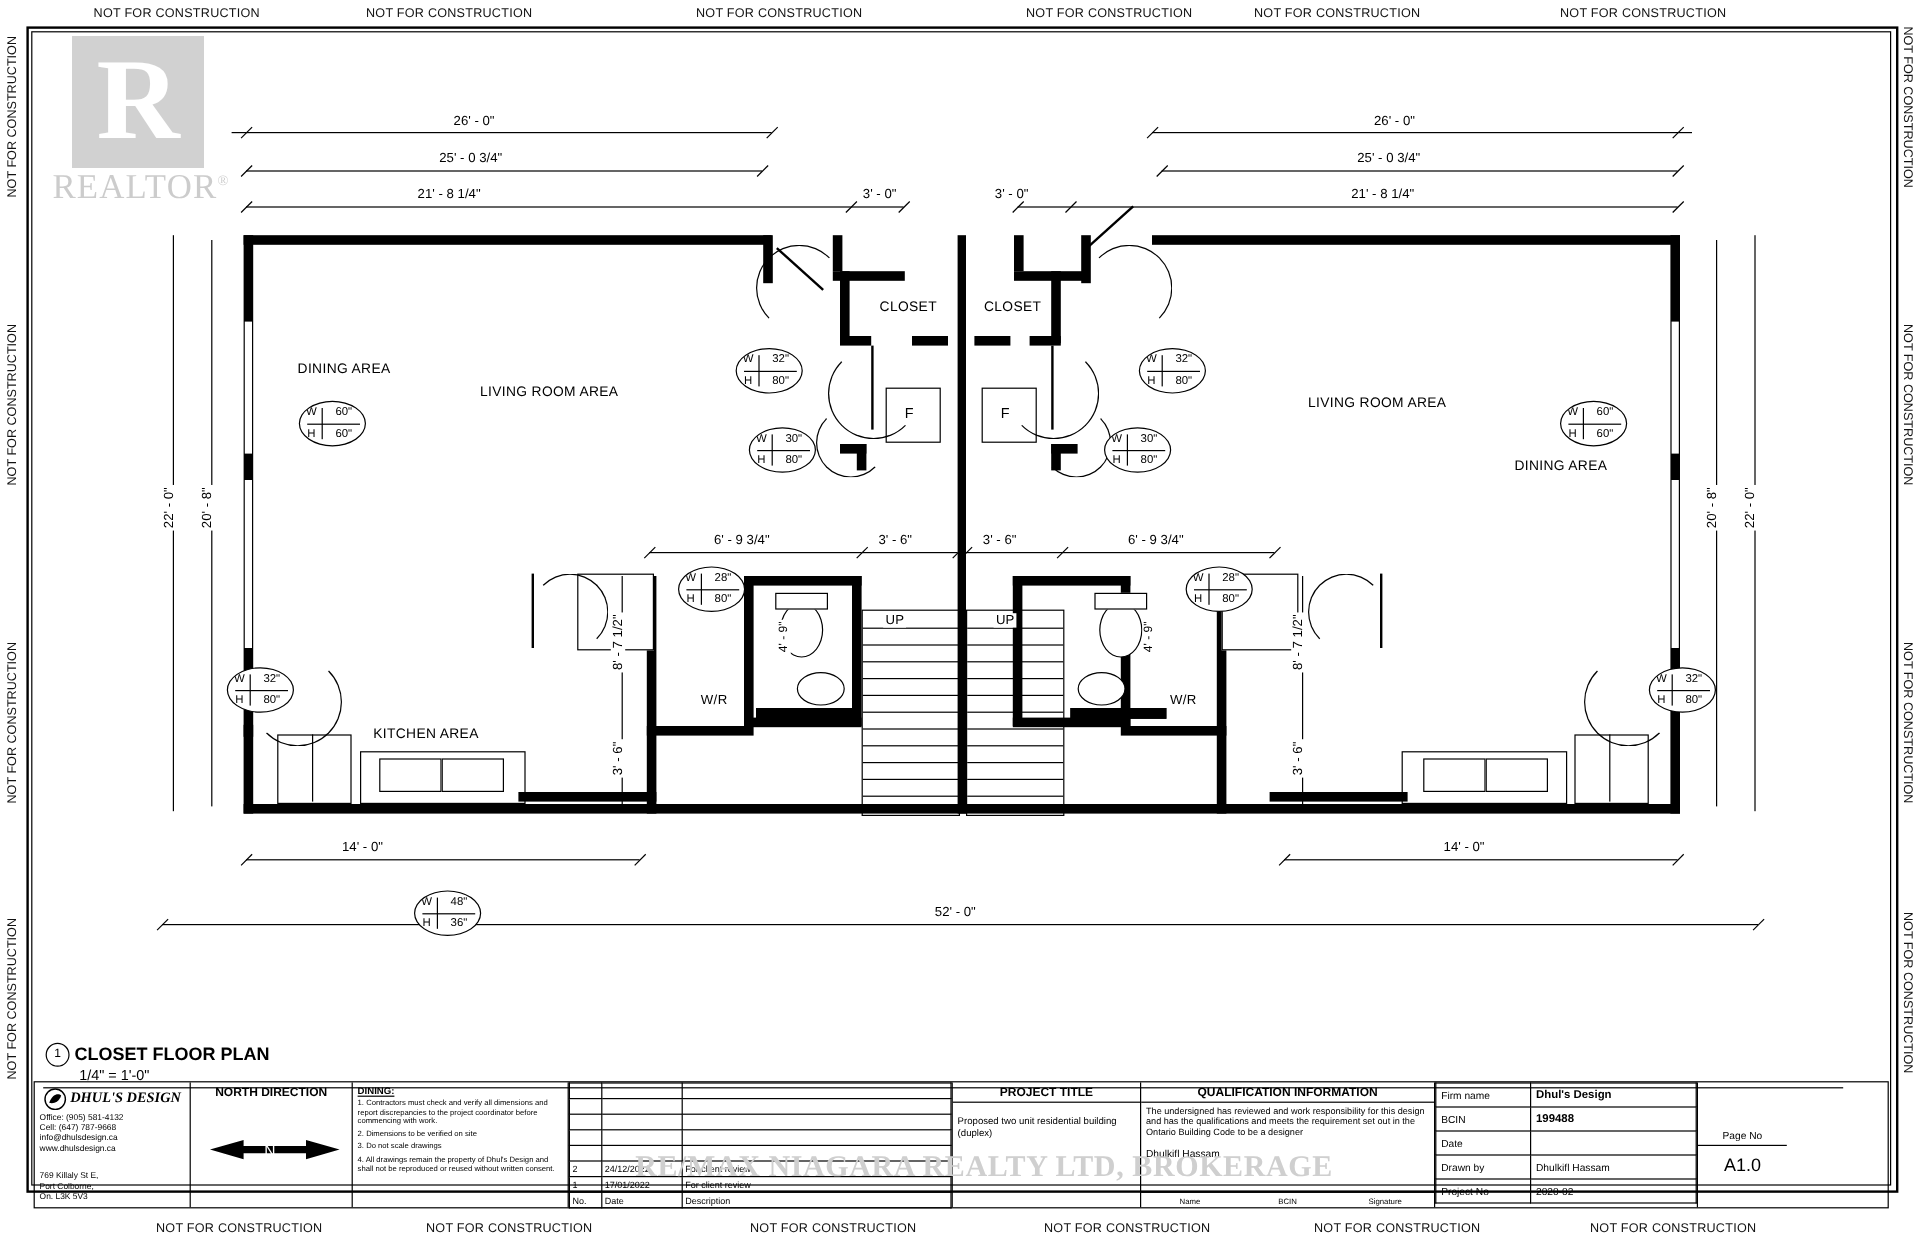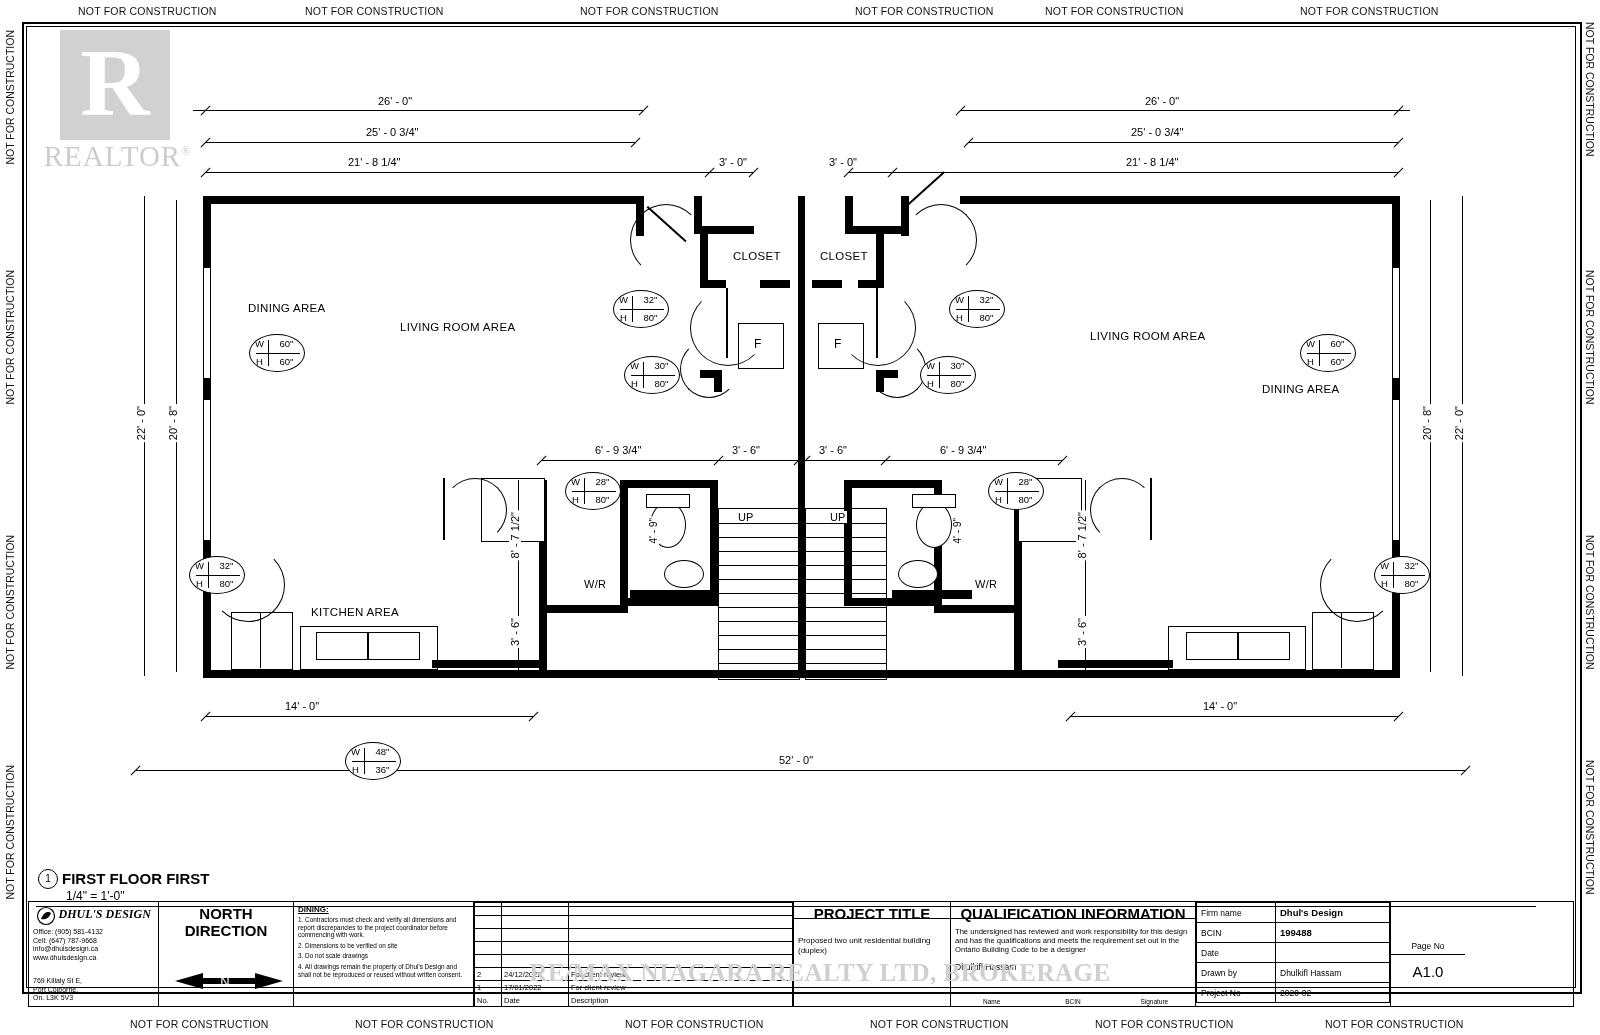--- a/index.html
+++ b/index.html
@@ -45,21 +45,21 @@
   .stair i{position:absolute;left:0;width:100%;height:1px;background:#000;display:block;}
   .label-sm{position:absolute;font-size:10px;}
   .fixture{position:absolute;border:1px solid #000;background:#fff;}
   .oval{position:absolute;border:1px solid #000;border-radius:50%;background:#fff;}
 
   
   .titleblk{position:absolute;left:28px;bottom:28px;width:1544px;height:104px;border:1px solid #000;
         display:flex;font-size:8.5px;}
   .tb{border-right:1px solid #000;position:relative;box-sizing:border-box;padding:3px 4px;}
   .tb:last-child{border-right:none;}
-  .tb-h{font-weight:bold;font-size:15px;text-align:center;}
+  .tb-h{font-weight:bold;font-size:10px;text-align:center;}
   .sep-h{position:absolute;left:0;width:100%;height:1px;background:#000;}
   .rev-table{width:100%;border-collapse:collapse;font-size:7.5px;}
   .rev-table td{border:1px solid #000;padding:0 2px;height:12px;}
   .info-table{width:100%;border-collapse:collapse;font-size:8.5px;}
   .info-table td{border:1px solid #000;padding:1px 4px;height:17px;}
   .remaxwm{position:absolute;left:470px;bottom:48px;width:700px;text-align:center;
        font-family:"Liberation Serif",serif;font-weight:bold;font-size:25px;color:#cfcfcf;
        letter-spacing:.5px;white-space:nowrap;}
   .planlabel{position:absolute;left:40px;bottom:148px;font-size:15px;font-weight:bold;}
   .planscale{position:absolute;left:66px;bottom:132px;font-size:12px;}
@@ -454,21 +454,21 @@
       <b>W</b>
       <b>H</b>
     </div>
   <div class="rgt">
       <b>32"</b>
       <b>80"</b>
     </div>
 </div>
 
 <div class="plancirc">1</div>
-<div class="planlabel" style="left:62px;">FIRST FLOOR FIRST</div>
+<div class="planlabel" style="left:62px;">CLOSET FLOOR PLAN</div>
 <div class="planscale">1/4" = 1'-0"</div>
 <div class="underline"></div>
 
 <div class="titleblk">
 
   <div class="tb" style="width:130px;">
     <div style="text-align:center;margin-top:1px;">
       <svg width="20" height="20" viewBox="0 0 20 20" style="vertical-align:middle">
         <circle cx="10" cy="10" r="8.5" fill="none" stroke="#000" stroke-width="1.2"></circle>
         <path d="M5 13 C8 5, 13 5, 15 7 C13 13, 8 14, 5 13 Z" fill="#000"></path>
@@ -568,21 +568,21 @@
     <div style="margin-top:5px;font-size:7.6px;line-height:9px;">The undersigned has reviewed and work responsibility for this design and has the qualifications and meets the requirement set out in the Ontario Building Code to be a designer</div>
     <div style="margin-top:8px;font-size:8.5px;">Dhulkifl Hassam</div>
     <div class="sep-h" style="bottom:12px;"></div>
     <div style="position:absolute;bottom:1px;left:0;width:100%;display:flex;font-size:6.5px;">
       <div style="flex:1;text-align:center;">Name</div>
       <div style="flex:1;text-align:center;">BCIN</div>
       <div style="flex:1;text-align:center;">Signature</div>
     </div>
   </div>
 
-  <div class="tb" style="width:195px;padding:0;">
+  <div class="tb" style="width:219px;padding:0;">
     <table class="info-table">
       <tbody>
           <tr>
             <td style="width:70px;">Firm name</td>
           <td style="font-weight:bold;font-size:9.5px;">Dhul's Design</td>
           </tr>
       <tr>
             <td>BCIN</td>
           <td style="font-weight:bold;font-size:9.5px;">199488</td>
           </tr>

